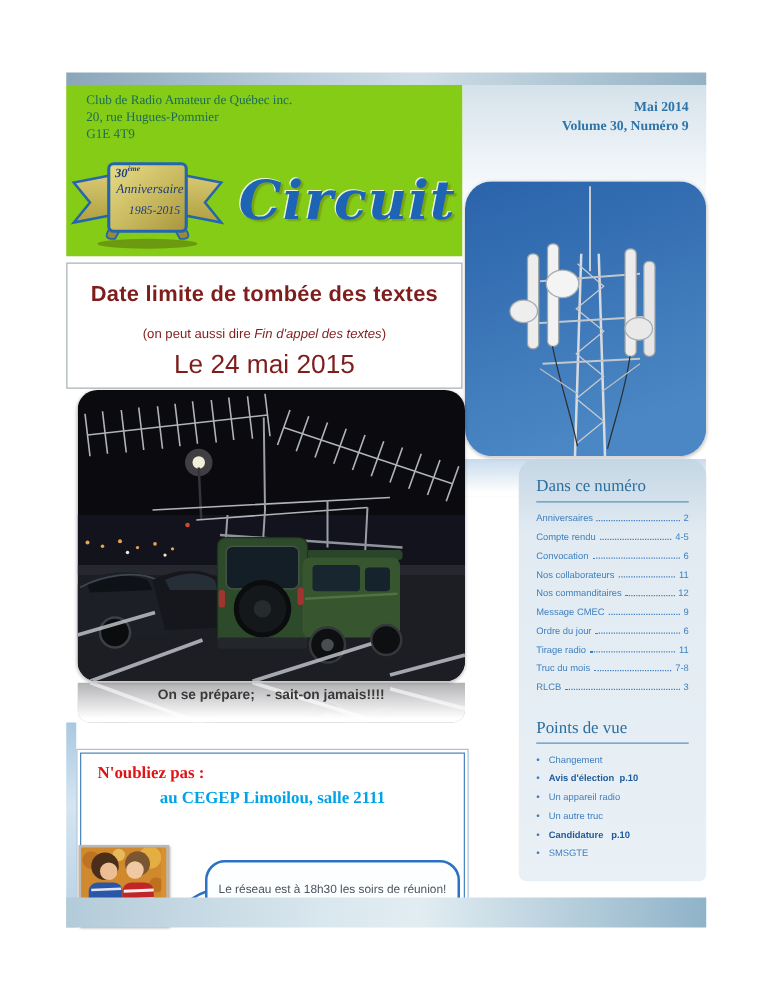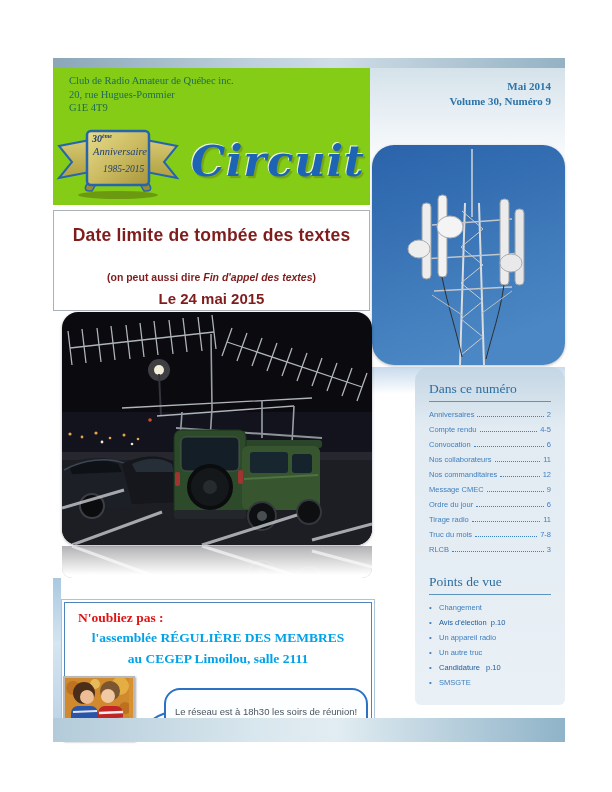--- a/index.html
+++ b/index.html
@@ -38,23 +38,23 @@
   .tower-reflection{left:372px;top:367px;width:193px;height:30px;overflow:hidden;}
   .tower-reflection svg{opacity:.35;}
   .fade-overlay{left:0;top:0;width:100%;height:100%;
     background:linear-gradient(rgba(255,255,255,.15),#ffffff 90%);}
 
   
   .deadline-box{left:53px;top:210px;width:315px;height:99px;background:#fff;
     border:1px solid #a9b2b8;text-align:center;
     font-family:"Liberation Sans",sans-serif;color:#7f1d1d;}
   .dl-line1{margin-top:14px;font-size:17.5px;font-weight:bold;letter-spacing:.2px;}
-  .dl-line2{margin-top:25px;font-size:10.5px;font-weight:bold;}
+  .dl-line2{margin-top:15px;font-size:10.5px;font-weight:normal;}
   .dl-line2 .it{font-style:italic;}
-  .dl-line3{margin-top:7px;font-size:15px;font-weight:bold;}
+  .dl-line3{margin-top:7px;font-size:21px;font-weight:normal;}
 
   
   .car-photo{left:62px;top:312px;width:310px;height:233px;border-radius:16px;
     overflow:hidden;box-shadow:0 1px 3px rgba(0,0,0,.3);}
   .car-reflection{left:62px;top:546px;width:310px;height:32px;overflow:hidden;
     border-radius:0 0 10px 10px;}
   .car-reflection svg{opacity:.4;}
   .caption{left:62px;top:550px;width:310px;text-align:center;
     font-family:"Liberation Sans",sans-serif;font-size:11px;font-weight:bold;
     color:#3a3a3a;white-space:pre;}
@@ -84,21 +84,21 @@
   .toc{margin:8px 14px 0 14px;font-family:"Liberation Sans",sans-serif;
     font-size:7.5px;color:#3f80c0;}
   .toc-row{display:flex;align-items:baseline;height:15px;}
   .toc-dots{flex:1;border-bottom:1px dotted #3f80c0;margin:0 3px 2px 3px;}
   .pv-title-wrap{margin-top:14px;}
   .views{margin:8px 10px 0 14px;font-family:"Liberation Sans",sans-serif;
     font-size:7.5px;color:#3f80c0;}
   .pv-row{display:flex;align-items:baseline;height:15px;}
   .pv-bullet{width:10px;font-size:8px;}
   .pv-label{white-space:pre;}
-  .pv-label.bold{font-weight:normal;color:#1d5b9b;}
+  .pv-label.bold{font-weight:bold;color:#1d5b9b;}
 
   
   .footer-bar{left:53px;top:718px;width:512px;height:24px;
     background:linear-gradient(90deg,#b3cbd9 0%,#d9e7ee 40%,#e2edf2 55%,#8fb3c8 100%);}
 </style>
 </head>
 <body>
 
 <div class="page">
 
@@ -245,26 +245,26 @@
     </svg>
   </div>
   <div class="abs car-reflection">
     <svg width="310" height="32" viewBox="0 0 310 32">
       <g transform="scale(1,-1) translate(0,-233)">
           <use href="#carScene"></use>
         </g>
     </svg>
     <div class="abs fade-overlay"></div>
   </div>
+  <div class="abs caption">On se prépare;   - sait-on jamais!!!!</div>
 
   <div class="abs reminder-strip"></div>
   <div class="abs reminder-box">
     <div class="abs reminder-label">N'oubliez pas :</div>
     <div class="reminder-lines">
-      <div>l'assemblée RÉGULIÈRE DES MEMBRES</div>
       <div>au CEGEP Limoilou, salle 2111</div>
     </div>
     <div class="abs kids-photo">
       <svg width="64" height="57" viewBox="0 0 64 57">
         <rect width="64" height="57" fill="#d0892c"></rect>
         <circle cx="8" cy="10" r="7" fill="#b56a1e" opacity=".7"></circle>
         <circle cx="55" cy="8" r="9" fill="#e8b84a" opacity=".8"></circle>
         <circle cx="30" cy="6" r="5" fill="#f0cf6e" opacity=".7"></circle>
         <circle cx="60" cy="30" r="6" fill="#b06018" opacity=".6"></circle>
         <rect y="46" width="64" height="11" fill="#4e7a28"></rect>

